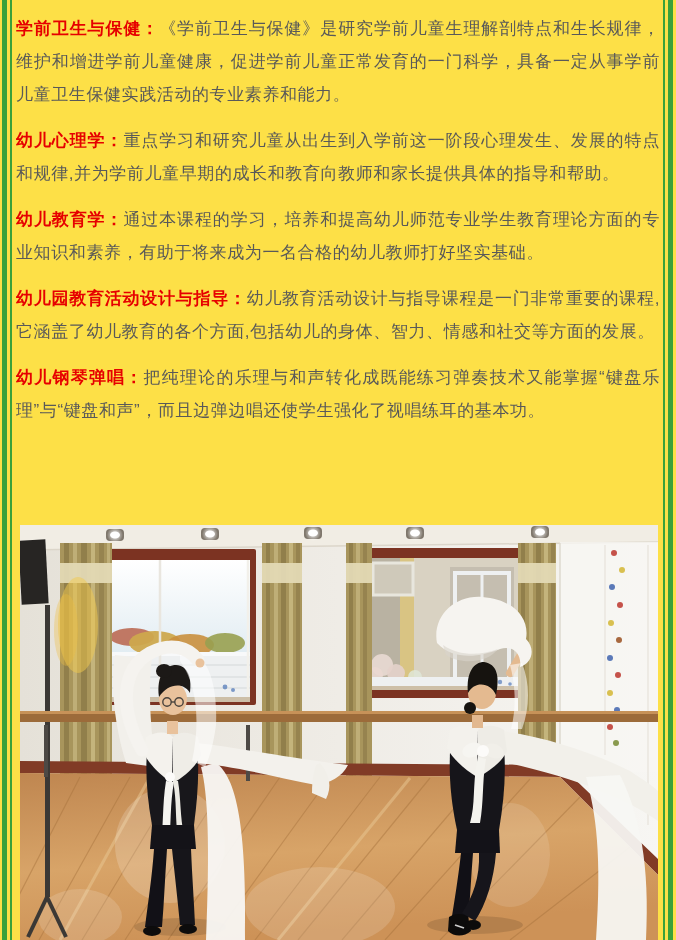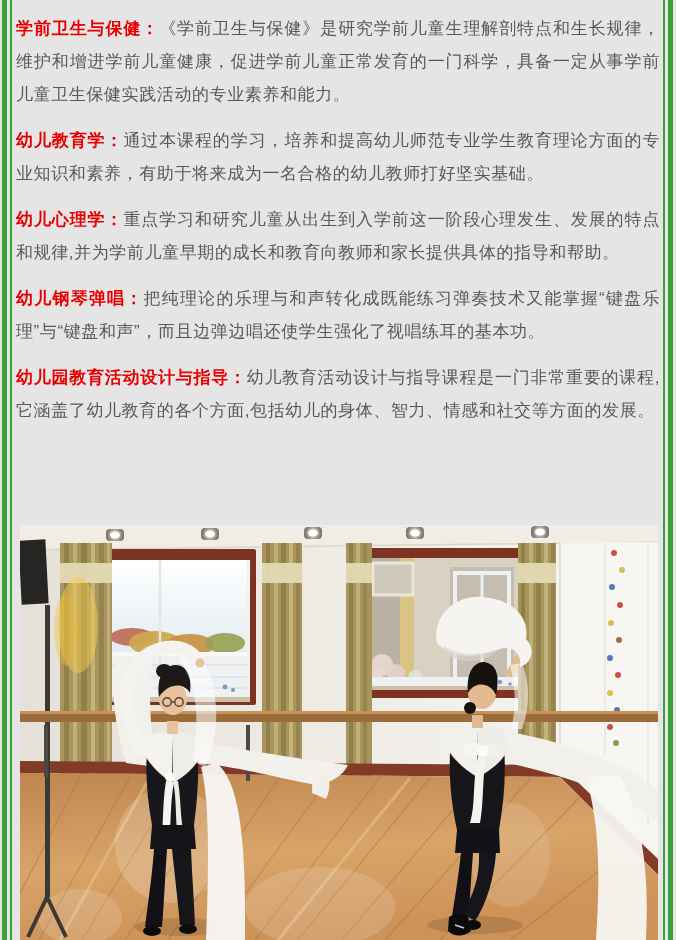--- a/index.html
+++ b/index.html
@@ -1,16 +1,16 @@
 <!DOCTYPE html>
 <html><head>
 <meta charset="utf-8">
 <style>
   html,body{margin:0;padding:0;background:#ffffff;}
-  #page{position:relative;width:676px;height:940px;background:#e5e5e5;overflow:hidden;
+  #page{position:relative;width:676px;height:940px;background:#fde047;overflow:hidden;
         font-family:"Liberation Sans","DejaVu Sans",sans-serif;}
   .vline{position:absolute;top:0;bottom:0;background:#3aa13a;}
   .vl-outer-left{left:2px;width:5px;}
   .vl-inner-left{left:10px;width:2px;}
   .vl-outer-right{right:3px;width:5px;}
   .vl-inner-right{right:11px;width:2px;}
   #content{position:absolute;left:16px;right:16px;top:12px;}
   .para{font-size:17px;line-height:33px;letter-spacing:0.6px;color:#595959;
         text-align:justify;margin:0 0 13px 0;}
   .course-name{color:#e60000;font-weight:700;}
@@ -22,24 +22,24 @@
 
 <div id="page">
 
   <div class="vline vl-outer-left"></div>
   <div class="vline vl-inner-left"></div>
   <div class="vline vl-outer-right"></div>
   <div class="vline vl-inner-right"></div>
 
   <div id="content">
     <p class="para"><span class="course-name">学前卫生与保健：</span><span>《学前卫生与保健》是研究学前儿童生理解剖特点和生长规律，维护和增进学前儿童健康，促进学前儿童正常发育的一门科学，具备一定从事学前儿童卫生保健实践活动的专业素养和能力。</span></p>
+    <p class="para"><span class="course-name">幼儿心理学：</span><span>重点学习和研究儿童从出生到入学前这一阶段心理发生、发展的特点和规律,并为学前儿童早期的成长和教育向教师和家长提供具体的指导和帮助。</span></p>
     <p class="para"><span class="course-name">幼儿教育学：</span><span>通过本课程的学习，培养和提高幼儿师范专业学生教育理论方面的专业知识和素养，有助于将来成为一名合格的幼儿教师打好坚实基础。</span></p>
-    <p class="para"><span class="course-name">幼儿心理学：</span><span>重点学习和研究儿童从出生到入学前这一阶段心理发生、发展的特点和规律,并为学前儿童早期的成长和教育向教师和家长提供具体的指导和帮助。</span></p>
+    <p class="para"><span class="course-name">幼儿园教育活动设计与指导：</span><span>幼儿教育活动设计与指导课程是一门非常重要的课程,它涵盖了幼儿教育的各个方面,包括幼儿的身体、智力、情感和社交等方面的发展。</span></p>
     <p class="para"><span class="course-name">幼儿钢琴弹唱：</span><span>把纯理论的乐理与和声转化成既能练习弹奏技术又能掌握“键盘乐理”与“键盘和声”，而且边弹边唱还使学生强化了视唱练耳的基本功。</span></p>
-    <p class="para"><span class="course-name">幼儿园教育活动设计与指导：</span><span>幼儿教育活动设计与指导课程是一门非常重要的课程,它涵盖了幼儿教育的各个方面,包括幼儿的身体、智力、情感和社交等方面的发展。</span></p>
   </div>
 
   <div id="photo-wrap">
     <svg width="638" height="415" viewBox="0 0 638 415" xmlns="http://www.w3.org/2000/svg">
       <defs>
         <linearGradient id="wallg" x1="0" y1="0" x2="1" y2="0">
           <stop offset="0" stop-color="#e5e1d8"></stop>
             <stop offset="0.5" stop-color="#efece6"></stop>
             <stop offset="1" stop-color="#f7f6f3"></stop>
         </linearGradient>

